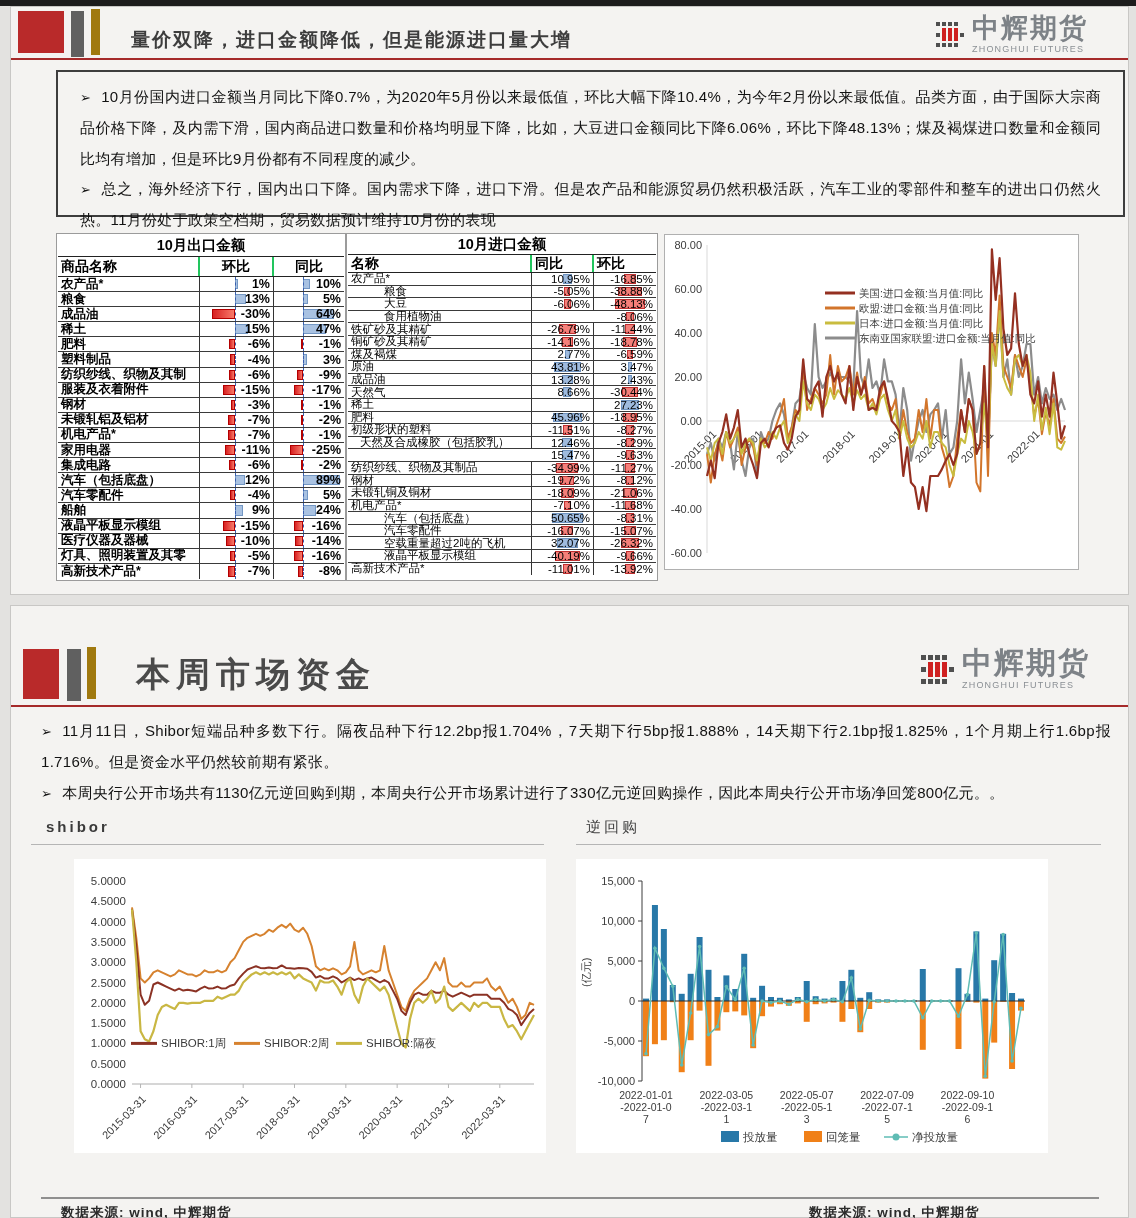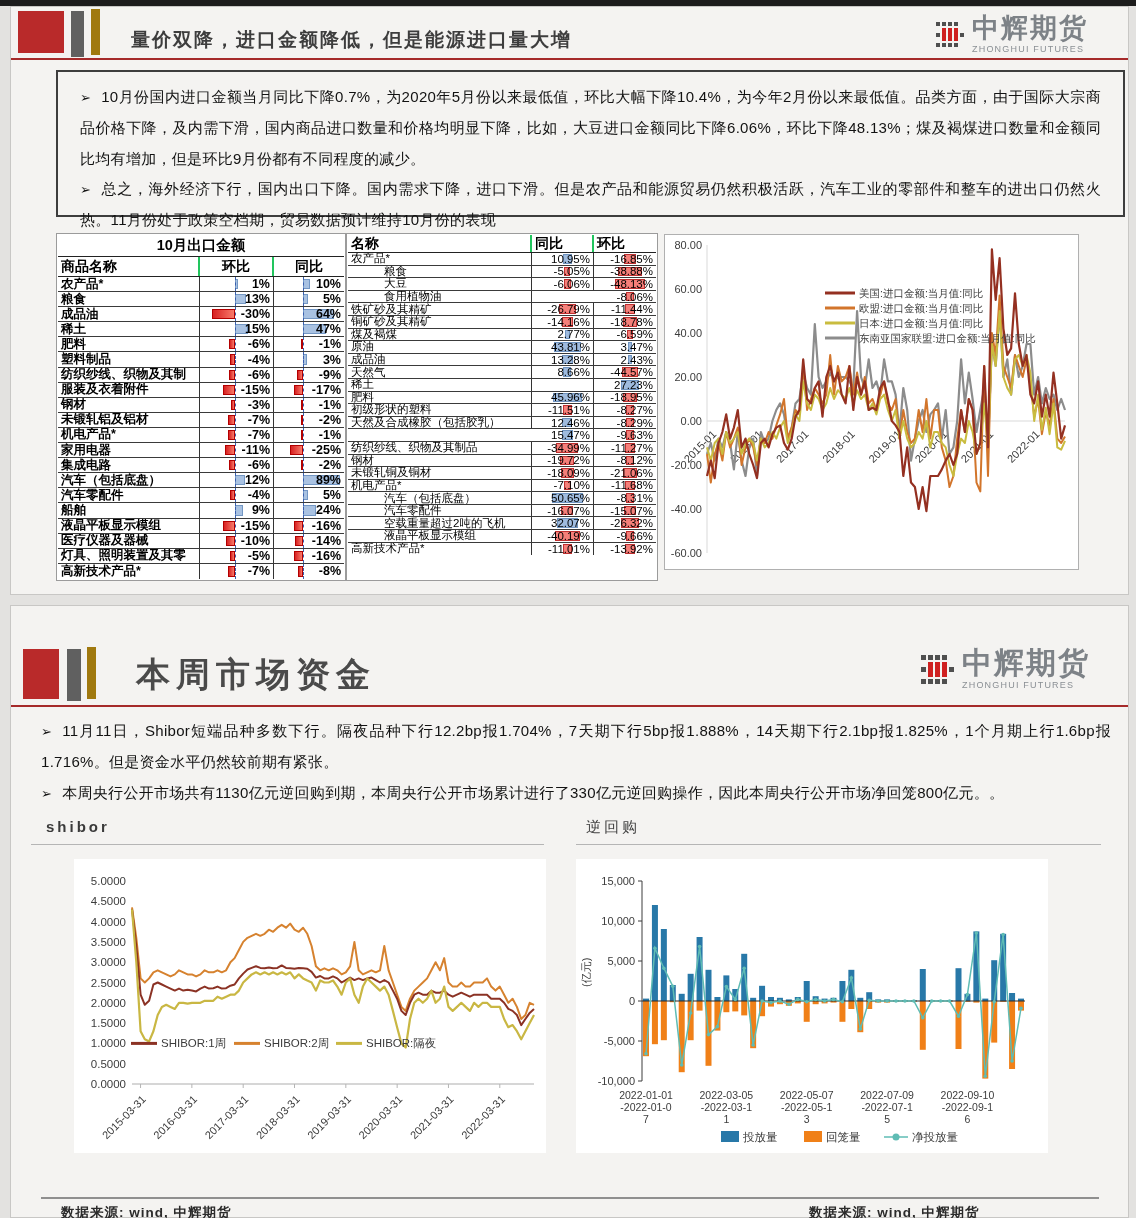--- a/index.html
+++ b/index.html
@@ -374,20 +374,21 @@
           <div class="tval" style="width: 70px;">
             <div class="zline" style="left: 42%;"></div>
             <div class="bar neg" style="width: 5.52px; right: 58%;"></div>
             <span>-8%</span>
           </div>
         </div>
       </div>
   </div>
 
   <div class="tbox" id="t2" style="left:335px;width:312px;height:348px;">
+    <div class="tb-title">10月进口金额</div>
     <div class="tb-head">
       <div style="width:184px;padding-left:3px;">名称</div>
       <div style="width:62px;padding-left:3px;">同比</div>
       <div style="width:62px;padding-left:3px;">环比</div>
     </div>
     <div id="t2rows">
         <div class="trow">
           <div class="tname" style="width: 184px; padding-left: 3px;">农产品*</div>
           <div class="tval" style="width: 62px;">
             <div class="ibar pos" style="width: 9.0225px; left: calc(58% - 4.51125px);"></div>
@@ -487,21 +488,21 @@
           </div>
         </div>
         <div class="trow">
           <div class="tname" style="width: 184px; padding-left: 3px;">天然气</div>
           <div class="tval" style="width: 62px;">
             <div class="ibar pos" style="width: 7.763px; left: calc(58% - 3.8815px);"></div>
             <span>8.66%</span>
           </div>
           <div class="tval" style="width: 62px;">
             <div class="ibar neg" style="width: 16.6565px; left: calc(58% - 8.32825px);"></div>
-            <span>-44.57%</span>
+            <span>-30.44%</span>
           </div>
         </div>
         <div class="trow">
           <div class="tname" style="width: 184px; padding-left: 3px;">稀土</div>
           <div class="tval" style="width: 62px;">
             <span></span>
           </div>
           <div class="tval" style="width: 62px;">
             <div class="ibar pos" style="width: 17.9765px; left: calc(58% - 8.98825px);"></div>
             <span>27.23%</span>
@@ -523,21 +524,21 @@
           <div class="tval" style="width: 62px;">
             <div class="ibar neg" style="width: 9.3305px; left: calc(58% - 4.66525px);"></div>
             <span>-11.51%</span>
           </div>
           <div class="tval" style="width: 62px;">
             <div class="ibar neg" style="width: 7.5485px; left: calc(58% - 3.77425px);"></div>
             <span>-8.27%</span>
           </div>
         </div>
         <div class="trow">
-          <div class="tname" style="width: 184px; padding-left: 3px;">天然及合成橡胶（包括胶乳）</div>
+          <div class="tname" style="width: 184px; padding-left: 12px;">天然及合成橡胶（包括胶乳）</div>
           <div class="tval" style="width: 62px;">
             <div class="ibar pos" style="width: 9.853px; left: calc(58% - 4.9265px);"></div>
             <span>12.46%</span>
           </div>
           <div class="tval" style="width: 62px;">
             <div class="ibar neg" style="width: 7.5595px; left: calc(58% - 3.77975px);"></div>
             <span>-8.29%</span>
           </div>
         </div>
         <div class="trow">

